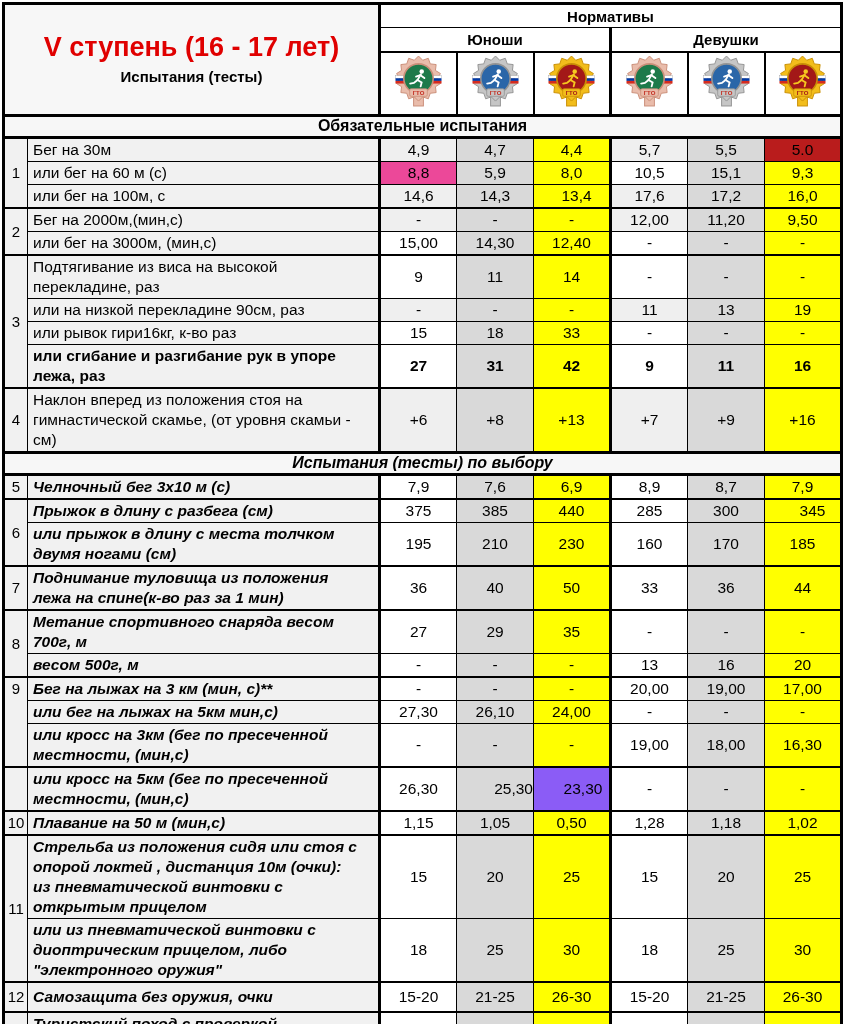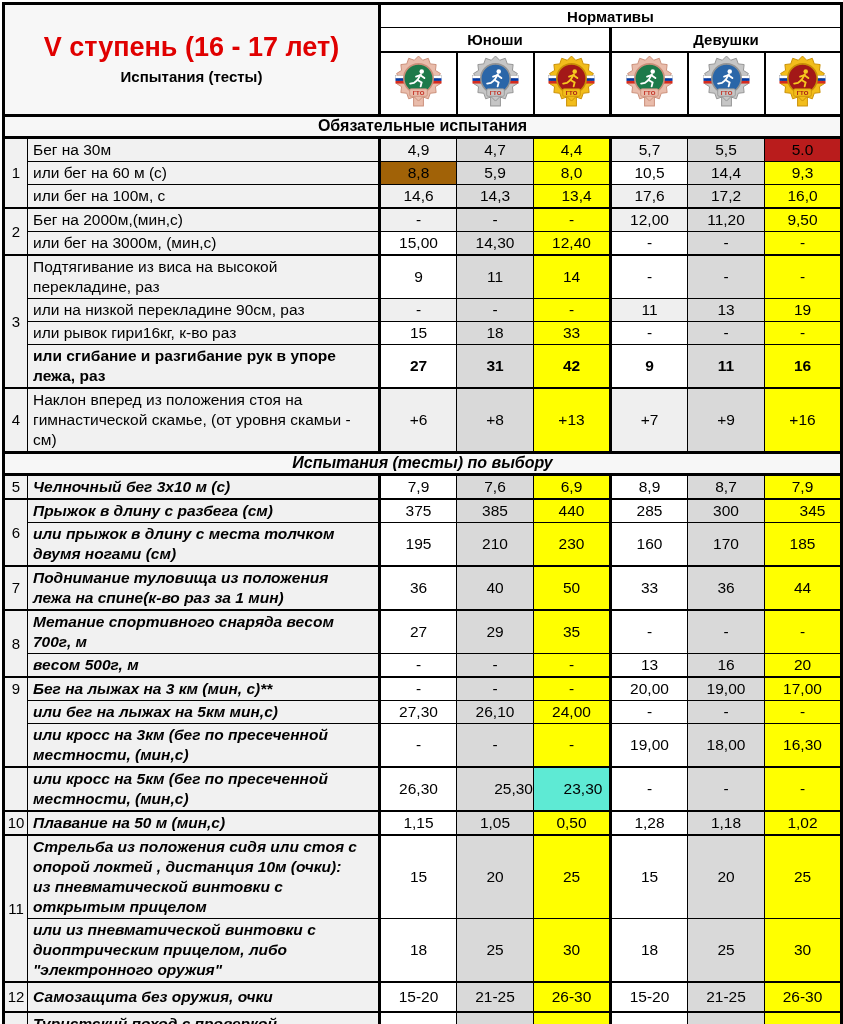--- a/index.html
+++ b/index.html
@@ -185,25 +185,25 @@
           <td class="lbl">Бег на 30м</td>
           <td class="val c0 vthick-l" style="background: rgb(239, 239, 239);">4,9</td>
           <td class="val c1" style="background: rgb(217, 217, 217);">4,7</td>
           <td class="val c2" style="background: rgb(255, 255, 0);">4,4</td>
           <td class="val c3 vthick-l" style="background: rgb(239, 239, 239);">5,7</td>
           <td class="val c4" style="background: rgb(217, 217, 217);">5,5</td>
           <td class="val c5" style="background: #b91c1c;">5.0</td>
         </tr>
         <tr style="height: 21px;">
           <td class="lbl">или бег на 60 м (с)</td>
-          <td class="val c0 vthick-l" style="background: #a16207;">8,8</td>
+          <td class="val c0 vthick-l" style="background: #ec4899;">8,8</td>
           <td class="val c1" style="background: rgb(217, 217, 217);">5,9</td>
           <td class="val c2" style="background: rgb(255, 255, 0);">8,0</td>
           <td class="val c3 vthick-l" style="background: rgb(255, 255, 255);">10,5</td>
-          <td class="val c4" style="background: rgb(217, 217, 217);">14,4</td>
+          <td class="val c4" style="background: rgb(217, 217, 217);">15,1</td>
           <td class="val c5" style="background: rgb(255, 255, 0);">9,3</td>
         </tr>
         <tr style="height: 21px;">
           <td class="lbl">или бег на 100м, с</td>
           <td class="val c0 vthick-l" style="background: rgb(239, 239, 239);">14,6</td>
           <td class="val c1" style="background: rgb(217, 217, 217);">14,3</td>
           <td class="val c2" style="background: rgb(255, 255, 0); padding-left: 10px;">13,4</td>
           <td class="val c3 vthick-l" style="background: rgb(239, 239, 239);">17,6</td>
           <td class="val c4" style="background: rgb(217, 217, 217);">17,2</td>
           <td class="val c5" style="background: rgb(255, 255, 0);">16,0</td>
@@ -361,21 +361,21 @@
           <td class="val c2" style="background: rgb(255, 255, 0);">-</td>
           <td class="val c3 vthick-l" style="background: rgb(255, 255, 255);">19,00</td>
           <td class="val c4" style="background: rgb(217, 217, 217);">18,00</td>
           <td class="val c5" style="background: rgb(255, 255, 0);">16,30</td>
         </tr>
         <tr class="grp" style="height: 41px;">
           <td class="num" rowspan="1"></td>
           <td class="lbl it">или кросс на 5км (бег по пресеченной местности, (мин,с)</td>
           <td class="val c0 vthick-l" style="background: rgb(255, 255, 255);">26,30</td>
           <td class="val c1" style="background: rgb(217, 217, 217); text-align: right;">25,30</td>
-          <td class="val c2" style="background: #5eead4; padding-left: 23px;">23,30</td>
+          <td class="val c2" style="background: #8b5cf6; padding-left: 23px;">23,30</td>
           <td class="val c3 vthick-l" style="background: rgb(255, 255, 255);">-</td>
           <td class="val c4" style="background: rgb(217, 217, 217);">-</td>
           <td class="val c5" style="background: rgb(255, 255, 0);">-</td>
         </tr>
         <tr class="grp" style="height: 21px;">
           <td class="num" rowspan="1">10</td>
           <td class="lbl it">Плавание на 50 м (мин,с)</td>
           <td class="val c0 vthick-l" style="background: rgb(255, 255, 255);">1,15</td>
           <td class="val c1" style="background: rgb(217, 217, 217);">1,05</td>
           <td class="val c2" style="background: rgb(255, 255, 0);">0,50</td>

